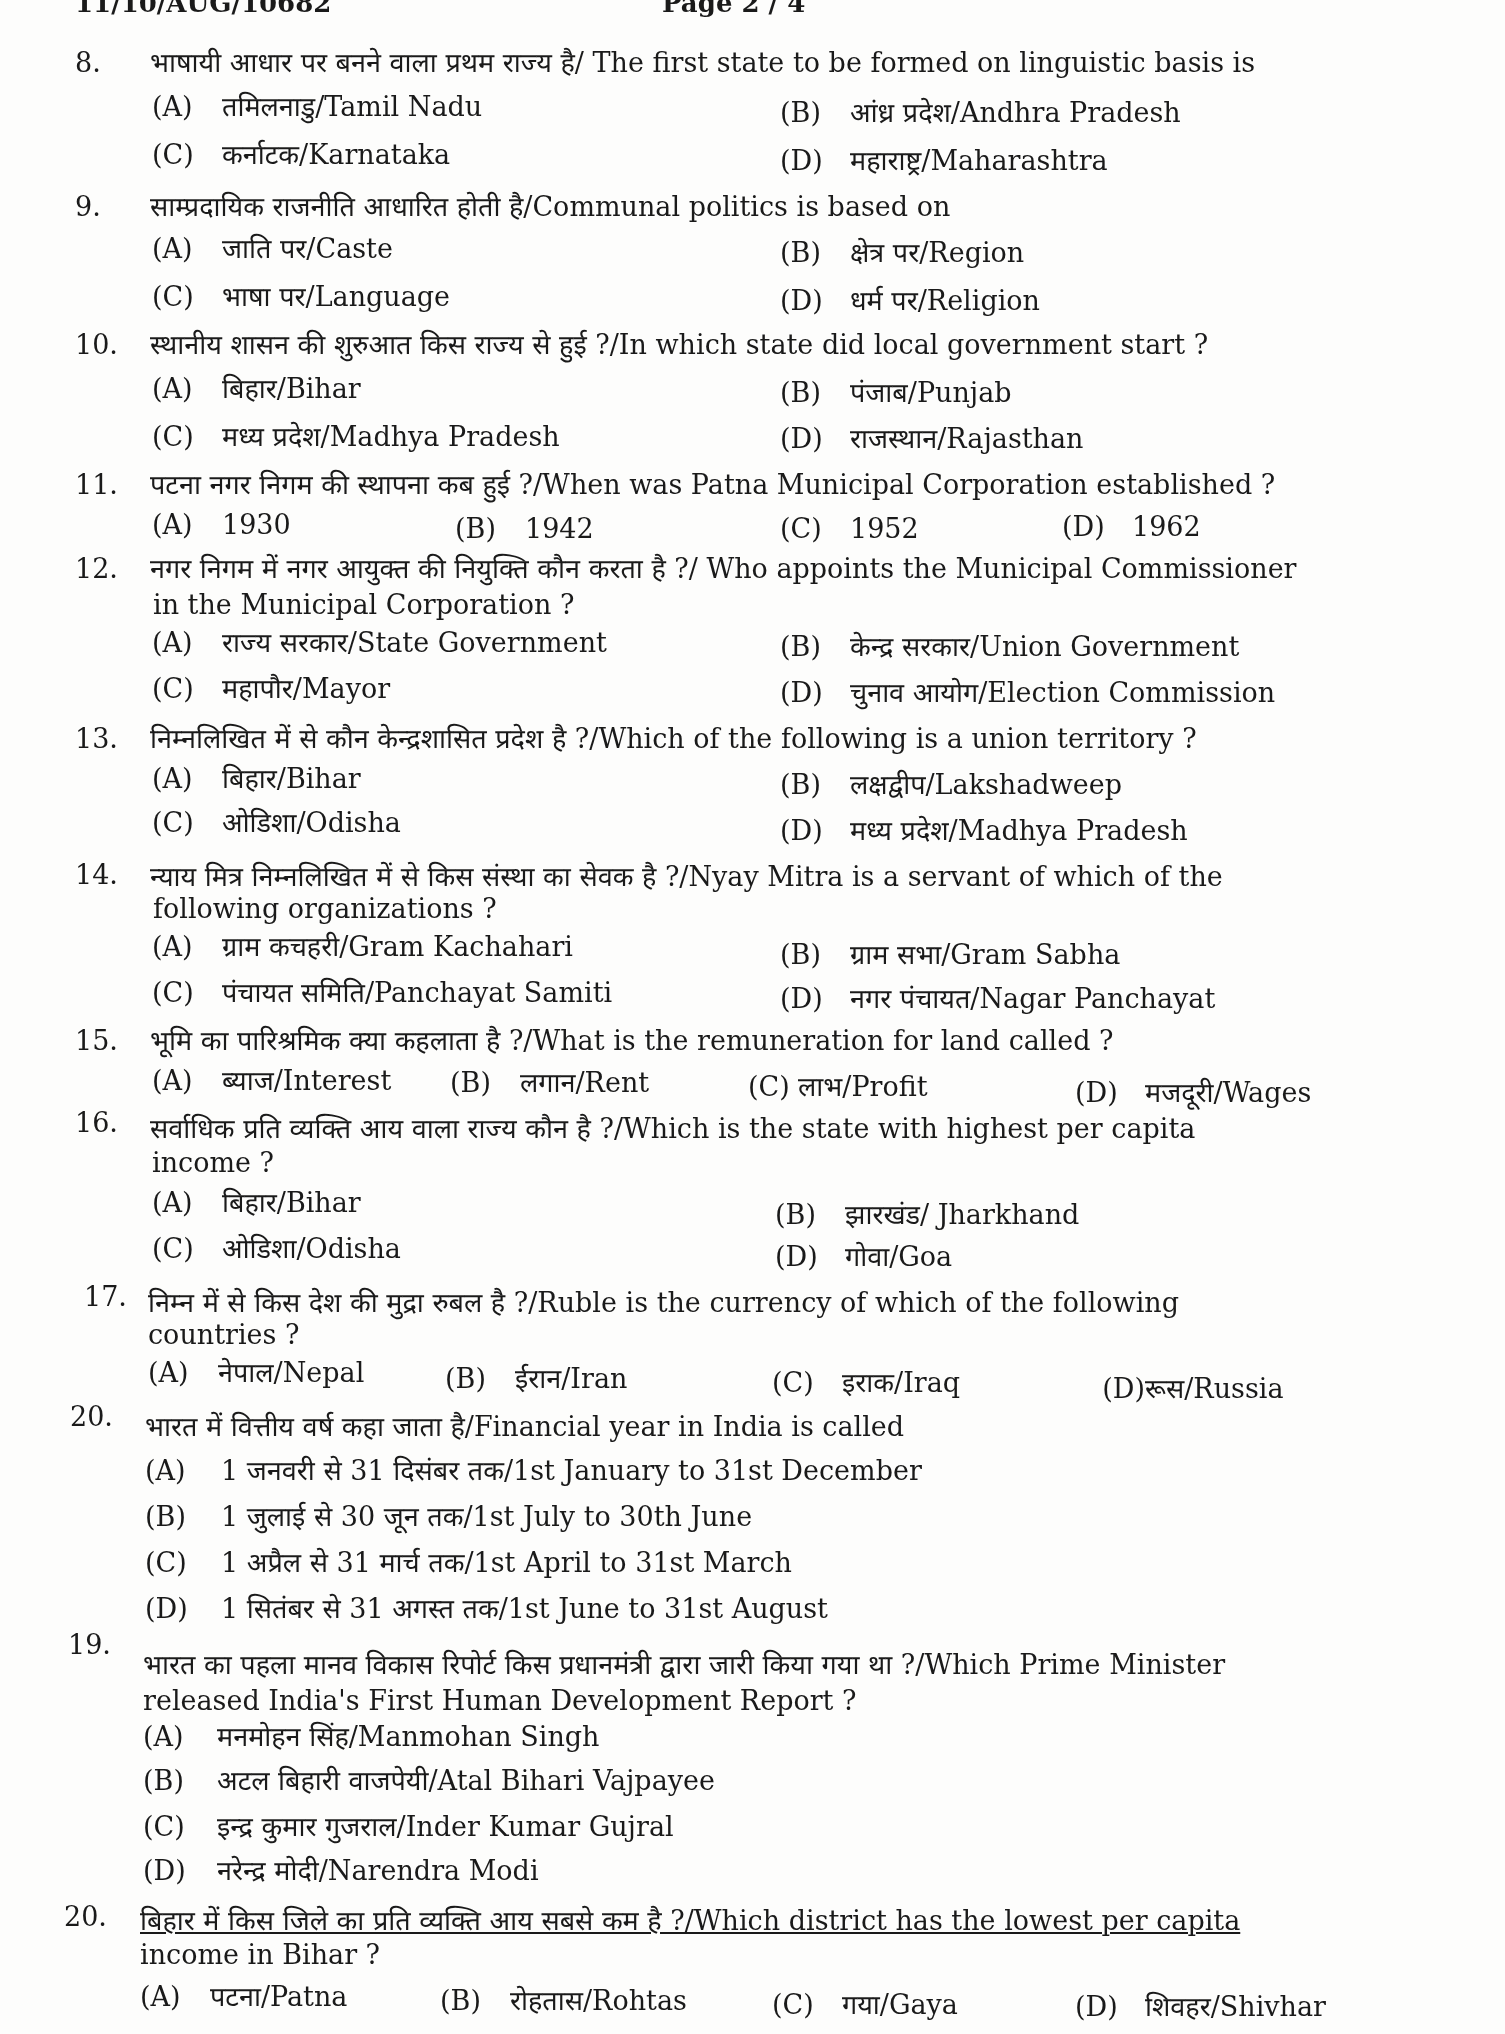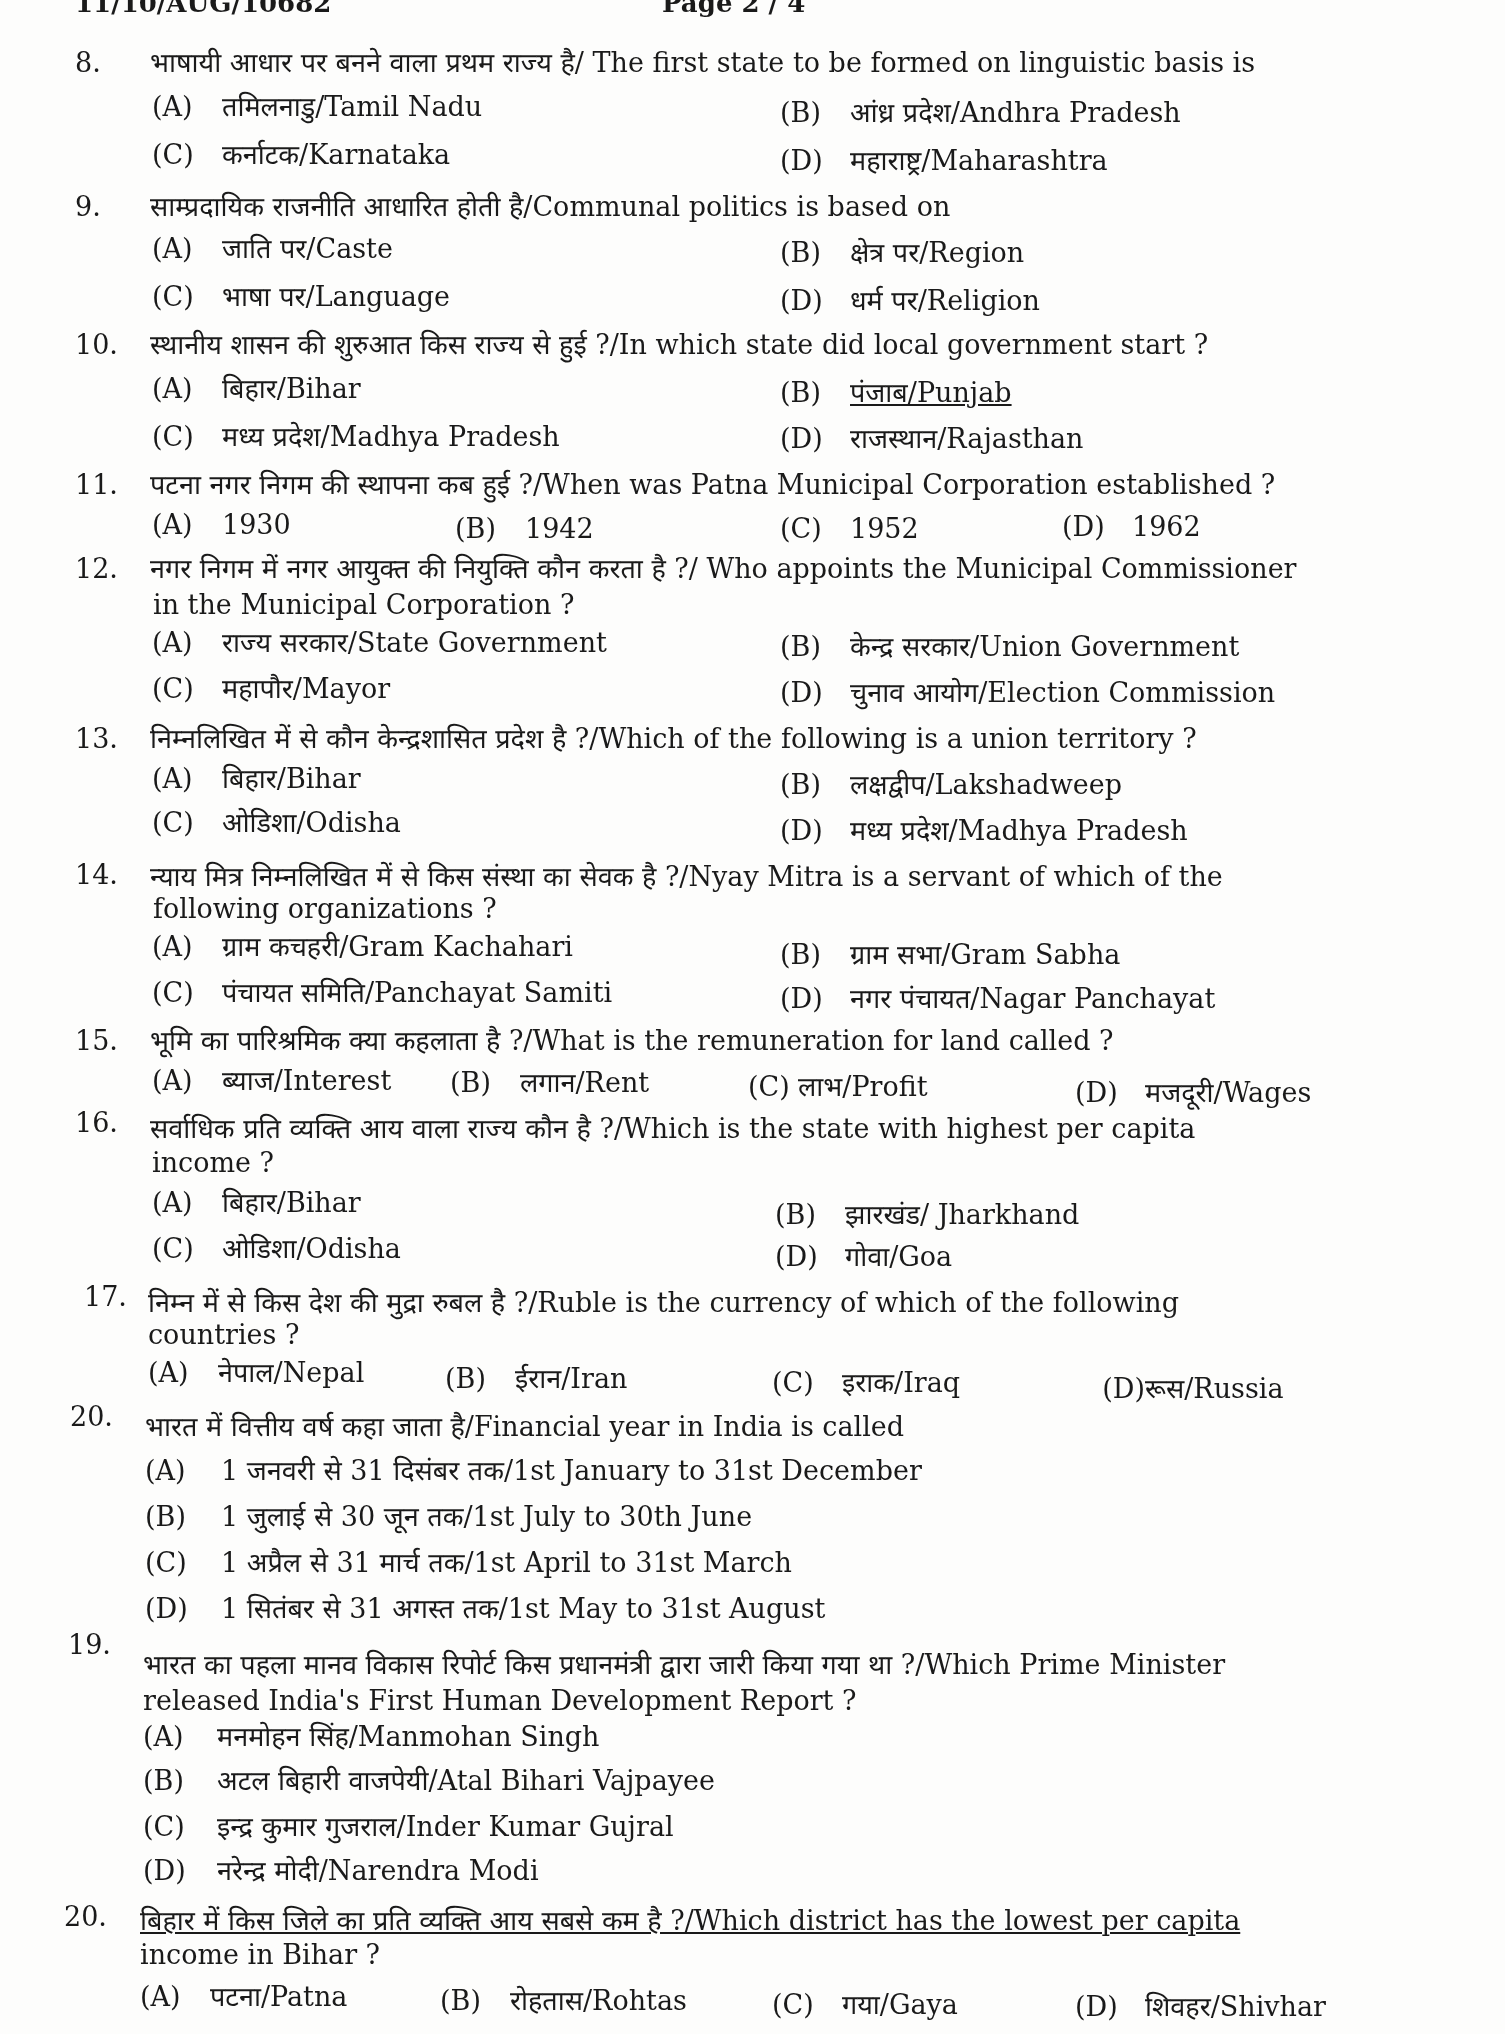--- a/index.html
+++ b/index.html
@@ -28,21 +28,21 @@
 <div class="qn" style="left:75px;top:190px;">9.</div>
 <div class="ln" style="left:150px;top:190px;">साम्प्रदायिक राजनीति आधारित होती है/Communal politics is based on</div>
 <div class="opt" style="left:152px;top:232px;"><span class="lbl">(A)</span><span>जाति पर/Caste</span></div>
 <div class="opt" style="left:780px;top:236px;"><span class="lbl">(B)</span><span>क्षेत्र पर/Region</span></div>
 <div class="opt" style="left:152px;top:280px;"><span class="lbl">(C)</span><span>भाषा पर/Language</span></div>
 <div class="opt" style="left:780px;top:284px;"><span class="lbl">(D)</span><span>धर्म पर/Religion</span></div>
 
 <div class="qn" style="left:75px;top:328px;">10.</div>
 <div class="ln" style="left:150px;top:328px;">स्थानीय शासन की शुरुआत किस राज्य से हुई ?/In which state did local government start ?</div>
 <div class="opt" style="left:152px;top:372px;"><span class="lbl">(A)</span><span>बिहार/Bihar</span></div>
-<div class="opt" style="left:780px;top:376px;text-decoration:underline;"><span class="lbl">(B)</span><span>पंजाब/Punjab</span></div>
+<div class="opt" style="left:780px;top:376px;"><span class="lbl">(B)</span><span>पंजाब/Punjab</span></div>
 <div class="opt" style="left:152px;top:420px;"><span class="lbl">(C)</span><span>मध्य प्रदेश/Madhya Pradesh</span></div>
 <div class="opt" style="left:780px;top:422px;"><span class="lbl">(D)</span><span>राजस्थान/Rajasthan</span></div>
 
 <div class="qn" style="left:75px;top:468px;">11.</div>
 <div class="ln" style="left:150px;top:468px;">पटना नगर निगम की स्थापना कब हुई ?/When was Patna Municipal Corporation established ?</div>
 <div class="opt" style="left:152px;top:508px;"><span class="lbl">(A)</span><span>1930</span></div>
 <div class="opt" style="left:455px;top:512px;"><span class="lbl">(B)</span><span>1942</span></div>
 <div class="opt" style="left:780px;top:512px;"><span class="lbl">(C)</span><span>1952</span></div>
 <div class="opt" style="left:1062px;top:510px;"><span class="lbl">(D)</span><span>1962</span></div>
 
@@ -90,21 +90,21 @@
 <div class="opt" style="left:148px;top:1356px;"><span class="lbl">(A)</span><span>नेपाल/Nepal</span></div>
 <div class="opt" style="left:445px;top:1362px;"><span class="lbl">(B)</span><span>ईरान/Iran</span></div>
 <div class="opt" style="left:772px;top:1366px;"><span class="lbl">(C)</span><span>इराक/Iraq</span></div>
 <div class="opt" style="left:1075px;top:1372px;text-align:right;"><span class="lbl">(D)</span><span>रूस/Russia</span></div>
 
 <div class="qn" style="left:70px;top:1400px;">20.</div>
 <div class="ln" style="left:145px;top:1410px;">भारत में वित्तीय वर्ष कहा जाता है/Financial year in India is called</div>
 <div class="opt" style="left:145px;top:1454px;"><span class="lbl" style="width:76px;">(A)</span><span>1 जनवरी से 31 दिसंबर तक/1st January to 31st December</span></div>
 <div class="opt" style="left:145px;top:1500px;"><span class="lbl" style="width:76px;">(B)</span><span>1 जुलाई से 30 जून तक/1st July to 30th June</span></div>
 <div class="opt" style="left:145px;top:1546px;"><span class="lbl" style="width:76px;">(C)</span><span>1 अप्रैल से 31 मार्च तक/1st April to 31st March</span></div>
-<div class="opt" style="left:145px;top:1592px;"><span class="lbl" style="width:76px;">(D)</span><span>1 सितंबर से 31 अगस्त तक/1st May to 31st August</span></div>
+<div class="opt" style="left:145px;top:1592px;"><span class="lbl" style="width:76px;">(D)</span><span>1 सितंबर से 31 अगस्त तक/1st June to 31st August</span></div>
 
 <div class="qn" style="left:68px;top:1628px;">19.</div>
 <div class="ln just" style="left:143px;top:1648px;width:1240px;">भारत का पहला मानव विकास रिपोर्ट किस प्रधानमंत्री द्वारा जारी किया गया था ?/Which Prime Minister</div>
 <div class="ln" style="left:143px;top:1684px;">released India's First Human Development Report ?</div>
 <div class="opt" style="left:143px;top:1720px;"><span class="lbl" style="width:74px;">(A)</span><span>मनमोहन सिंह/Manmohan Singh</span></div>
 <div class="opt" style="left:143px;top:1764px;"><span class="lbl" style="width:74px;">(B)</span><span>अटल बिहारी वाजपेयी/Atal Bihari Vajpayee</span></div>
 <div class="opt" style="left:143px;top:1810px;"><span class="lbl" style="width:74px;">(C)</span><span>इन्द्र कुमार गुजराल/Inder Kumar Gujral</span></div>
 <div class="opt" style="left:143px;top:1854px;"><span class="lbl" style="width:74px;">(D)</span><span>नरेन्द्र मोदी/Narendra Modi</span></div>
 
 <div class="qn" style="left:64px;top:1900px;">20.</div>

